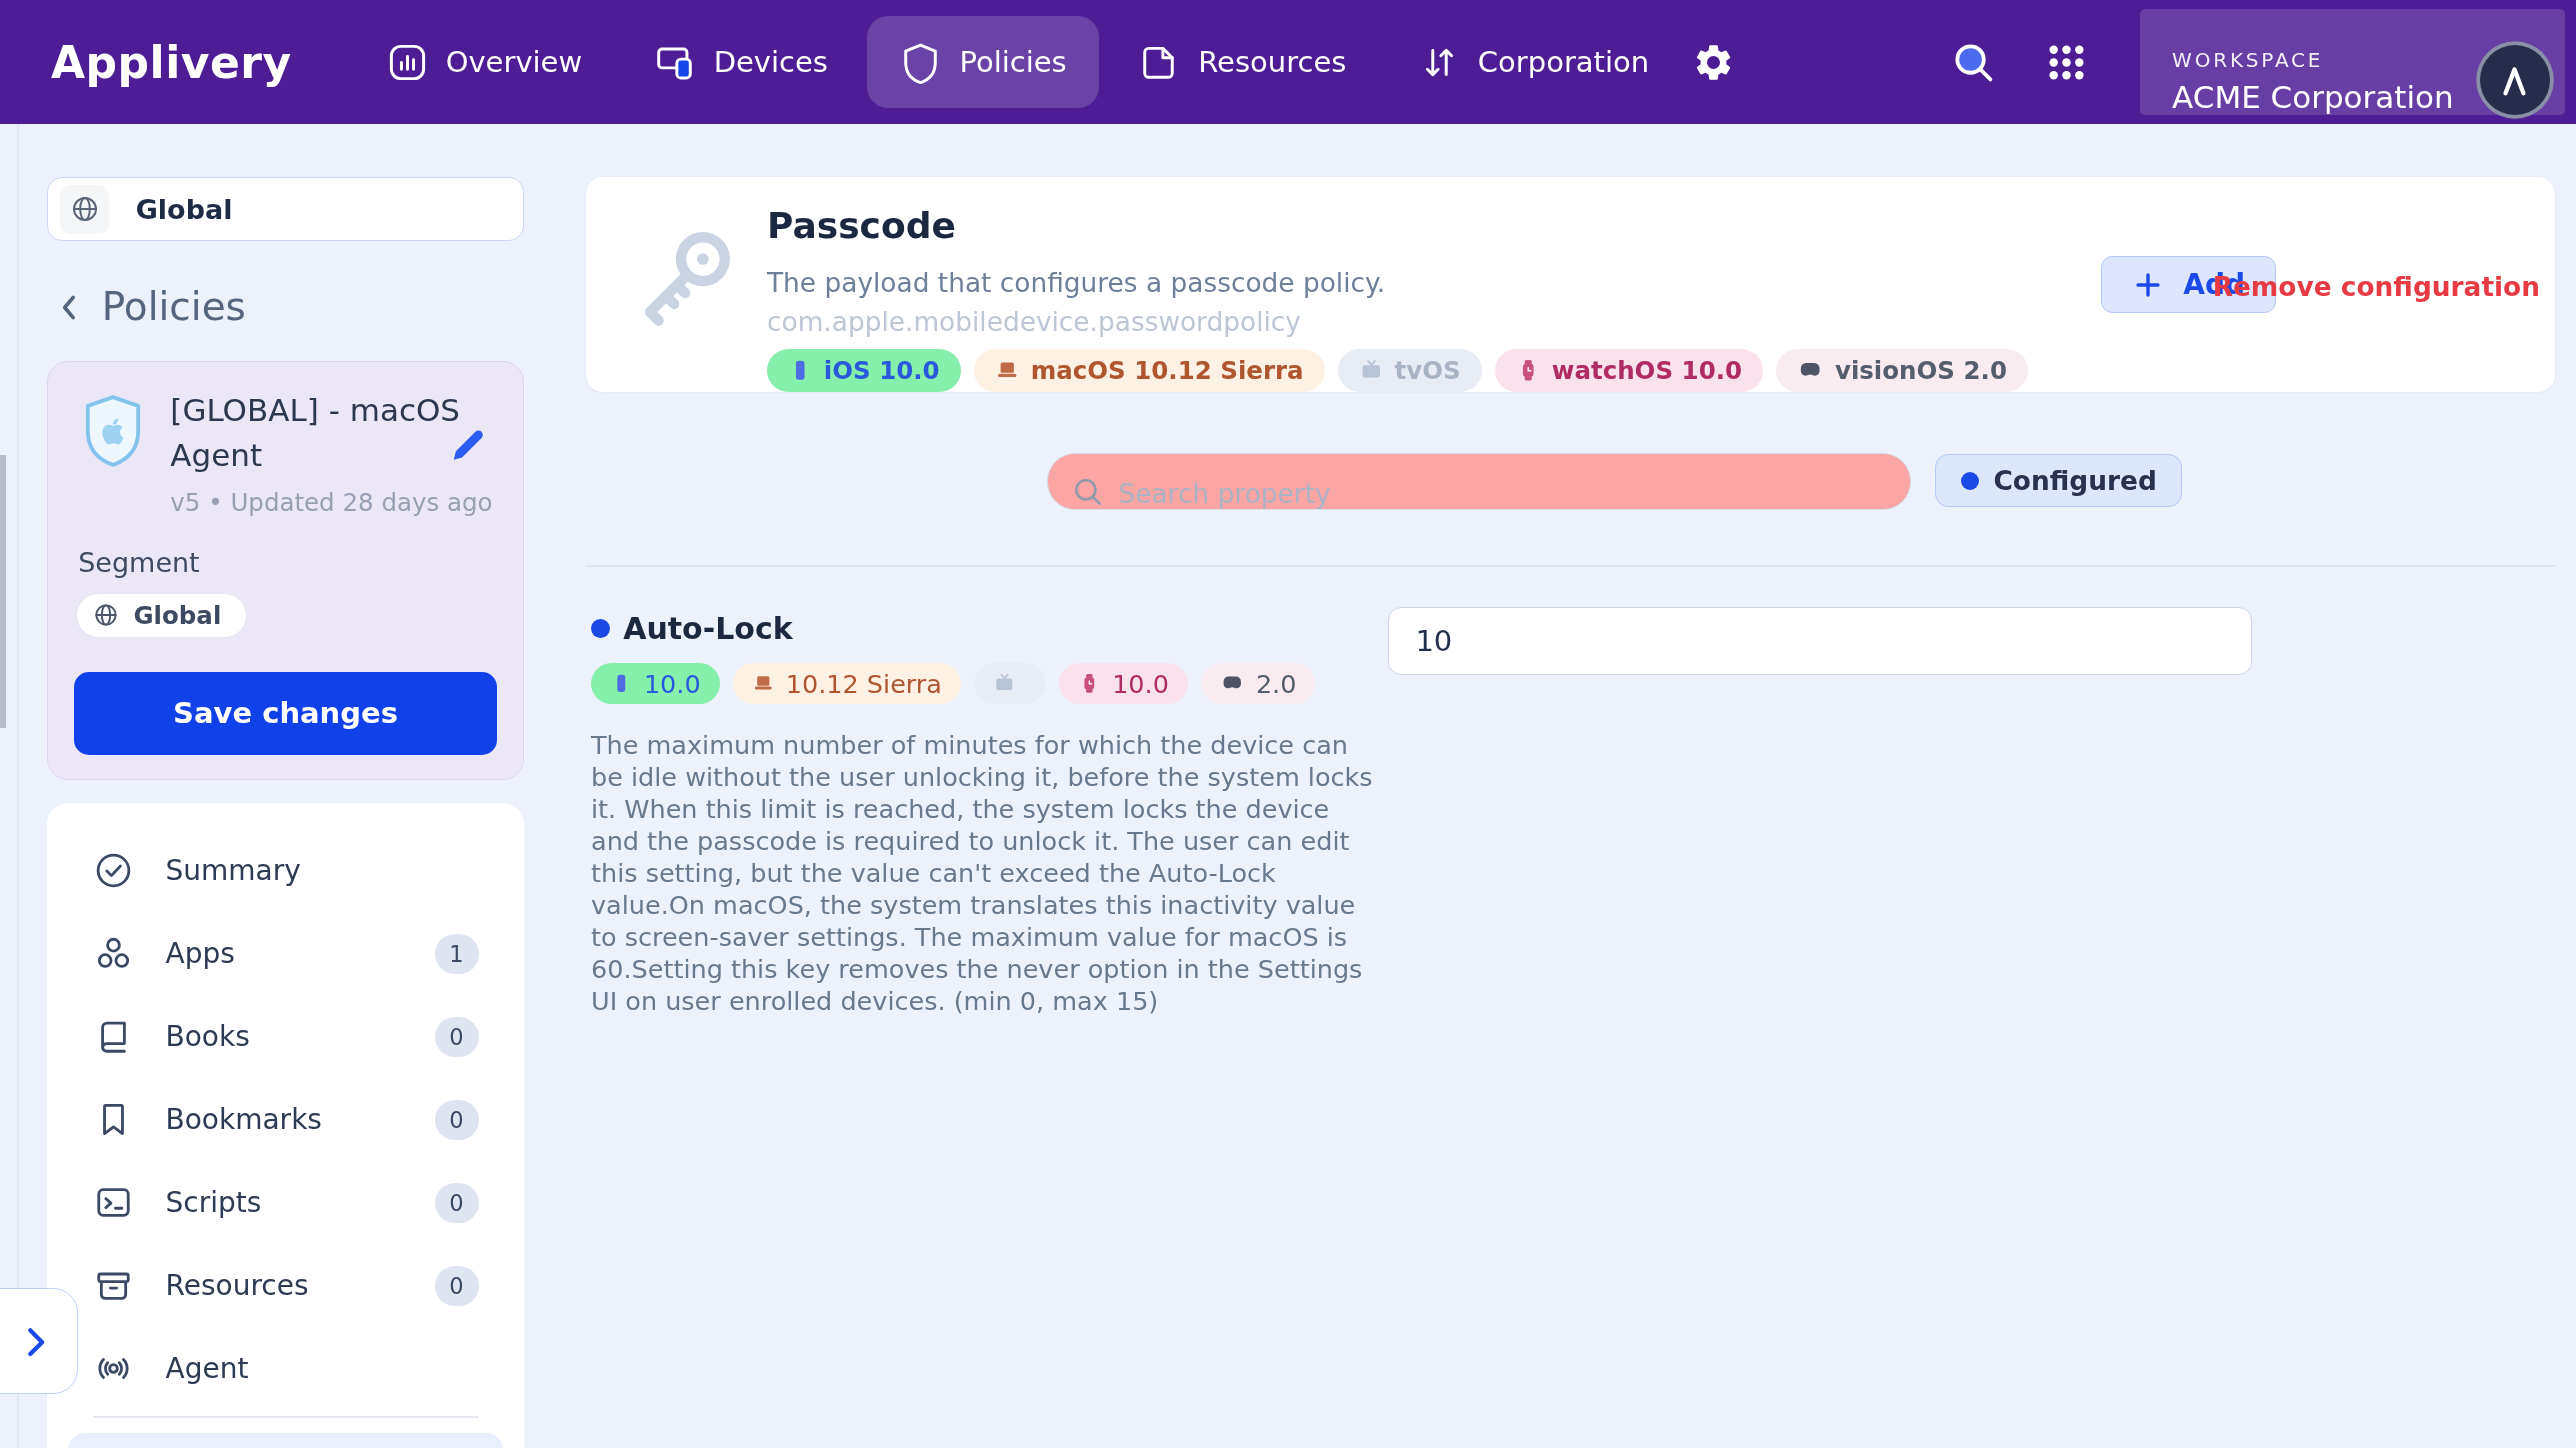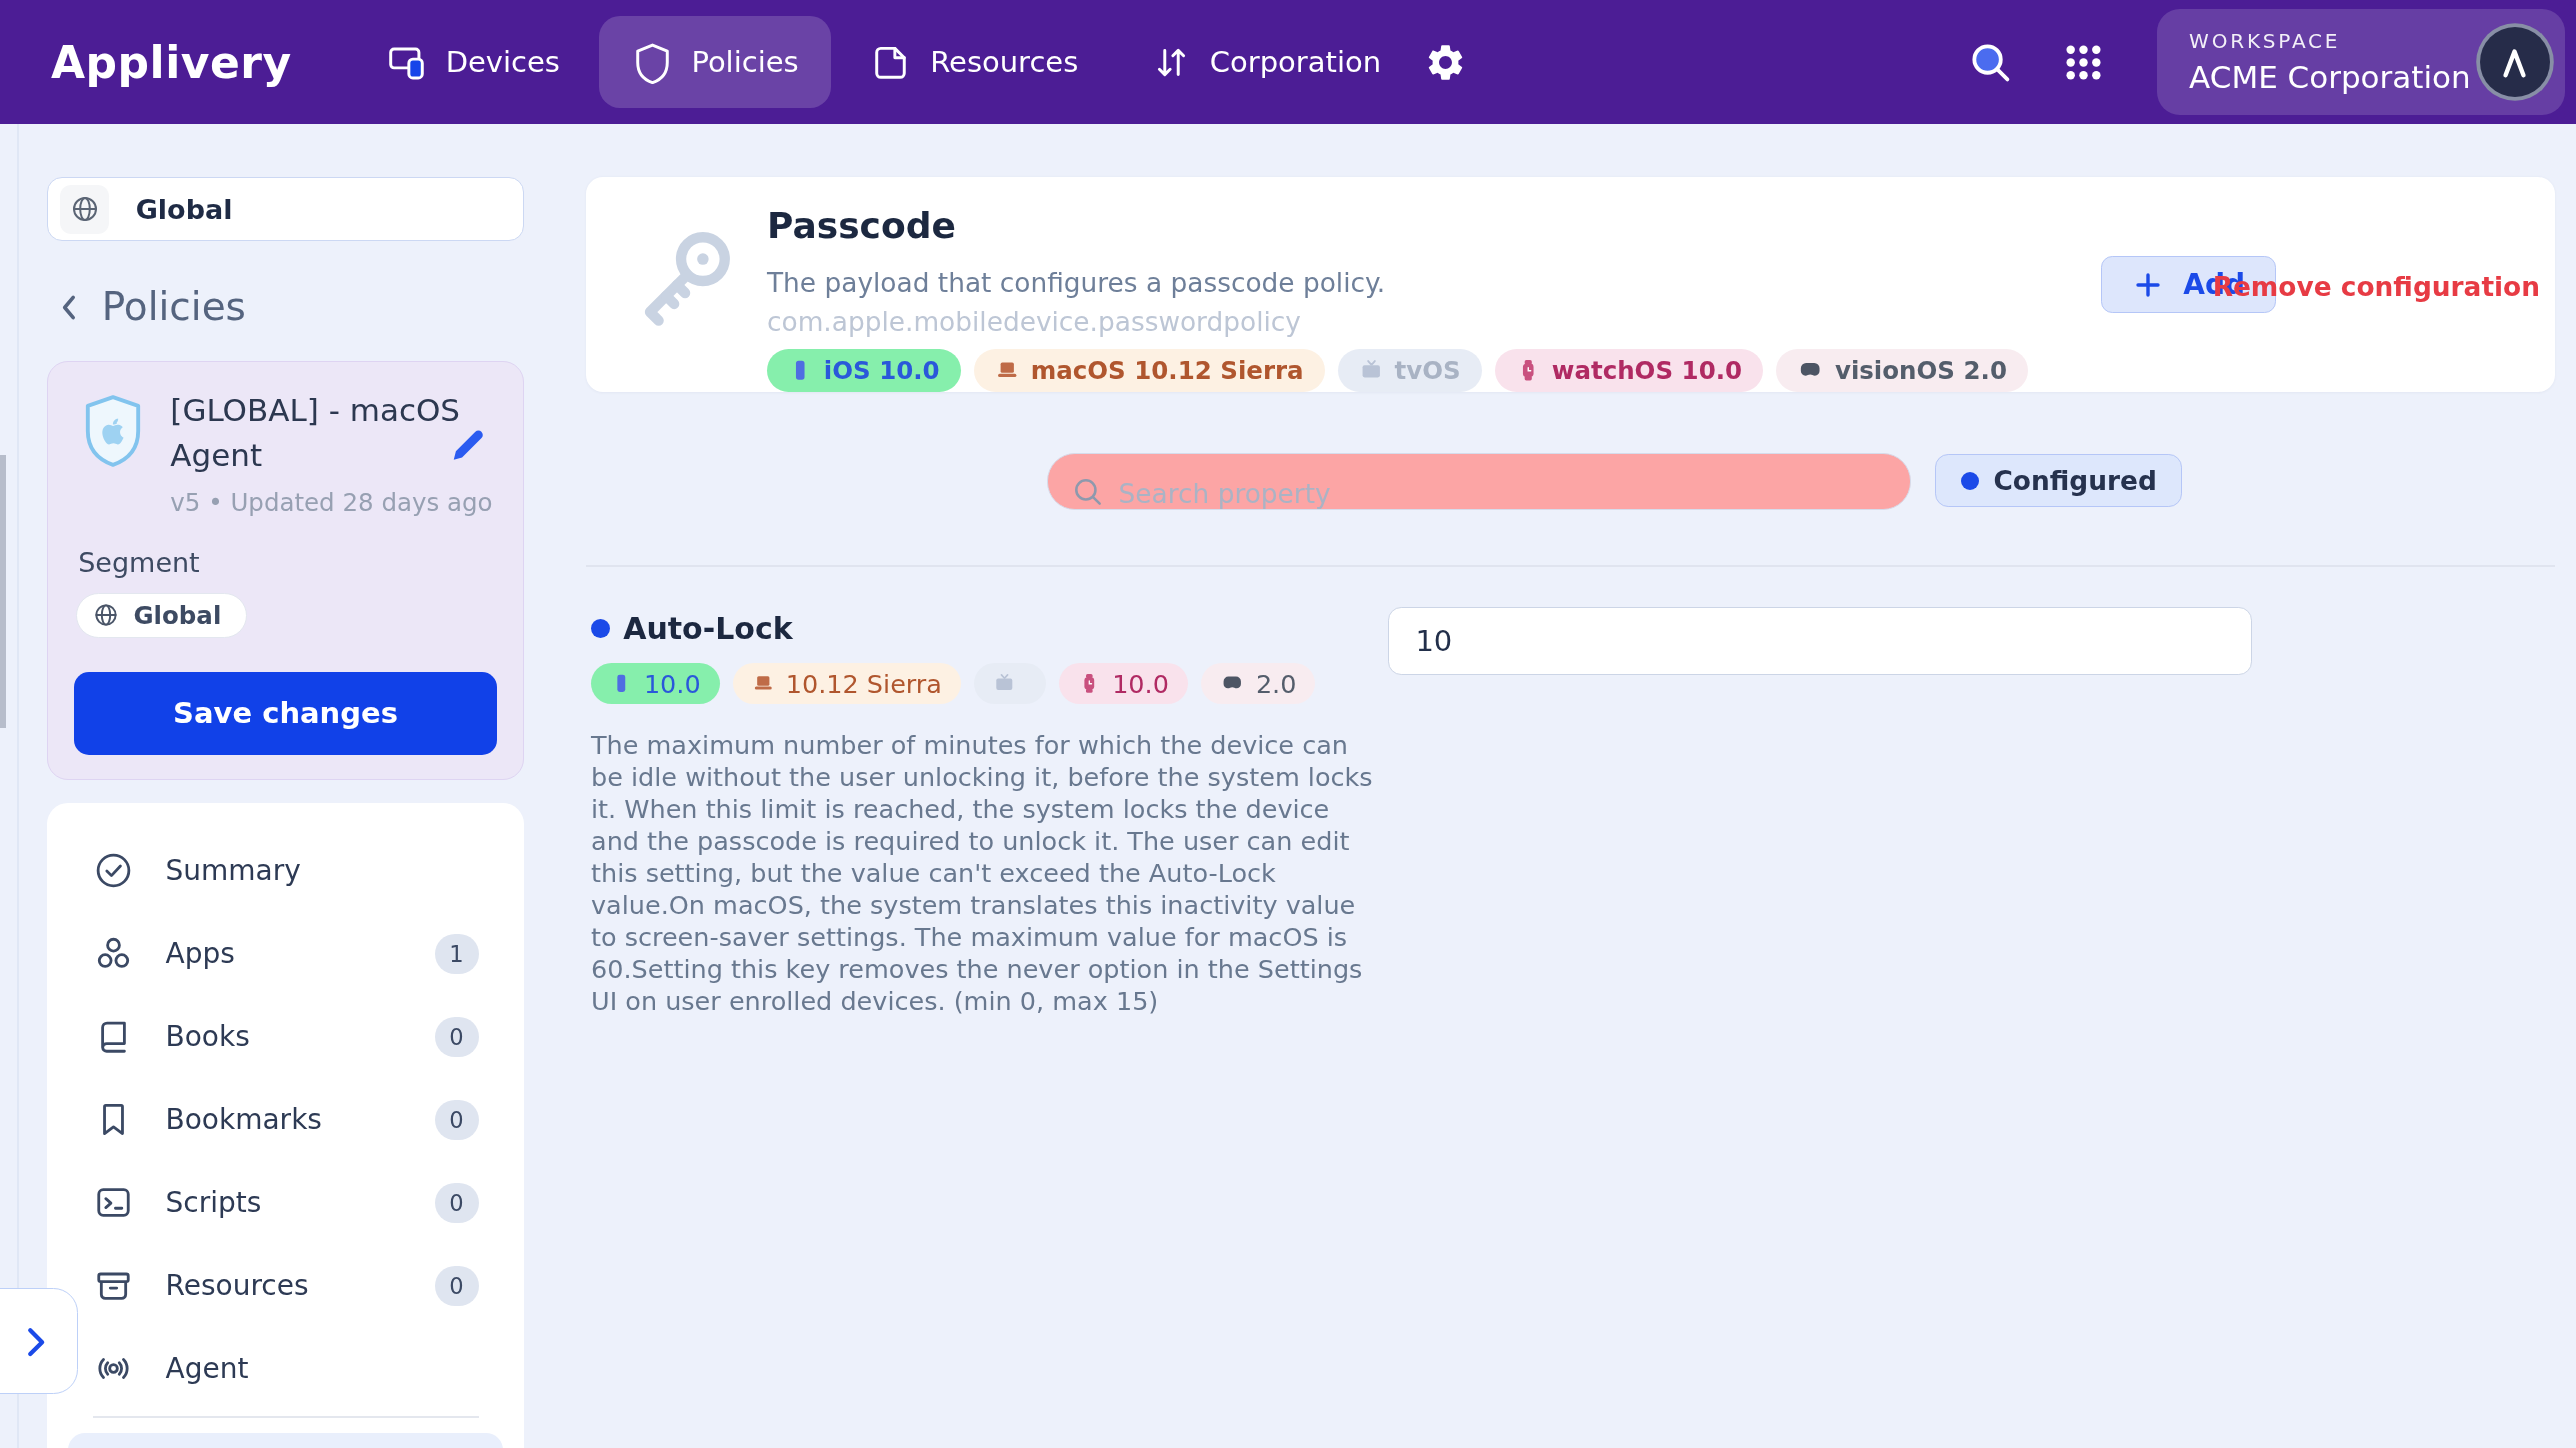--- a/index.html
+++ b/index.html
@@ -18,22 +18,22 @@
   .brand { margin-left:51px; font-size:44px; font-weight:700; letter-spacing:0.5px; cursor:pointer; }
   .nav-items { display:flex; align-items:center; margin-left:62px; gap:7.5px; }
   .nav-item { display:flex; align-items:center; gap:17px; height:92px; padding:0 32px;
     border-radius:21px; font-size:29px; font-weight:500; cursor:pointer; white-space:nowrap; }
   .nav-item.active { background:rgba(255,255,255,.17); }
   .nav-icon-btn { display:flex; align-items:center; justify-content:center; cursor:pointer; }
   .gear-slot { margin-left:11.3px; }
   .nav-spacer { flex:1; }
   .search-slot { margin-right:49px; }
   .grid-slot { margin-right:53px; }
-  .workspace { display:flex; align-items:center; background:rgba(255,255,255,.15);
-    border-radius:23px; height:106px; padding:0 15px 0 32px; gap:9px; margin-right:11.3px; cursor:pointer; }
+  .workspace { display:flex; align-items:flex-end; background:rgba(255,255,255,.15);
+    border-radius:5px; height:106px; padding:0 15px 0 32px; gap:26px; margin-right:11.3px; cursor:pointer; }
   .ws-label { font-size:20px; letter-spacing:2.8px; color:rgba(255,255,255,.92); font-weight:500; }
   .ws-name { font-size:31px; margin-top:6.6px; font-weight:500; white-space:nowrap; }
   .avatar { width:70px; height:70px; border-radius:50%; background:#262c49;
     display:flex; align-items:center; justify-content:center; box-shadow:0 0 0 3.8px #8archive;
     box-shadow:0 0 0 3.8px #888fa6; }
 
   
   .panel-line { position:absolute; left:17px; top:124px; width:1.9px; height:1325px; background:#e0e7f5; }
   .scroll-thumb { position:absolute; left:0; top:455px; width:5.7px; height:273px; background:#b7bdcb; }
   .sidebar { position:absolute; left:47px; top:177px; width:477px; }
@@ -127,20 +127,29 @@
 </head>
 <body>
 
 <header class="navbar">
   <div class="brand">Applivery</div>
 
   <nav class="nav-items">
     <div class="nav-item">
       <span class="mi-icon">
         <svg width="43" height="43" viewBox="0 0 32 32" fill="none" stroke="#fff" stroke-width="2.2" stroke-linecap="round" stroke-linejoin="round">
+          <rect x="4" y="4" width="24" height="24" rx="7"></rect>
+          <path d="M11.5 21v-5 M16 21v-9.5 M20.5 21v-7"></path>
+        </svg>
+      </span>
+      <span>Overview</span>
+    </div>
+    <div class="nav-item">
+      <span class="mi-icon">
+        <svg width="43" height="43" viewBox="0 0 32 32" fill="none" stroke="#fff" stroke-width="2.2" stroke-linecap="round" stroke-linejoin="round">
           <rect x="3.5" y="6" width="21" height="14" rx="2.5"></rect>
           <rect x="17" y="13.5" width="10" height="14" rx="3" fill="#1645e9"></rect>
         </svg>
       </span>
       <span>Devices</span>
     </div>
     <div class="nav-item active">
       <span class="mi-icon">
         <svg width="43" height="43" viewBox="0 0 32 32" fill="none" stroke="#fff" stroke-width="2.2" stroke-linecap="round" stroke-linejoin="round">
           <path d="M16 3 L27 7.5 V16 C27 24.5 22 29 16 31 C10 29 5 24.5 5 16 V7.5 Z"></path>

